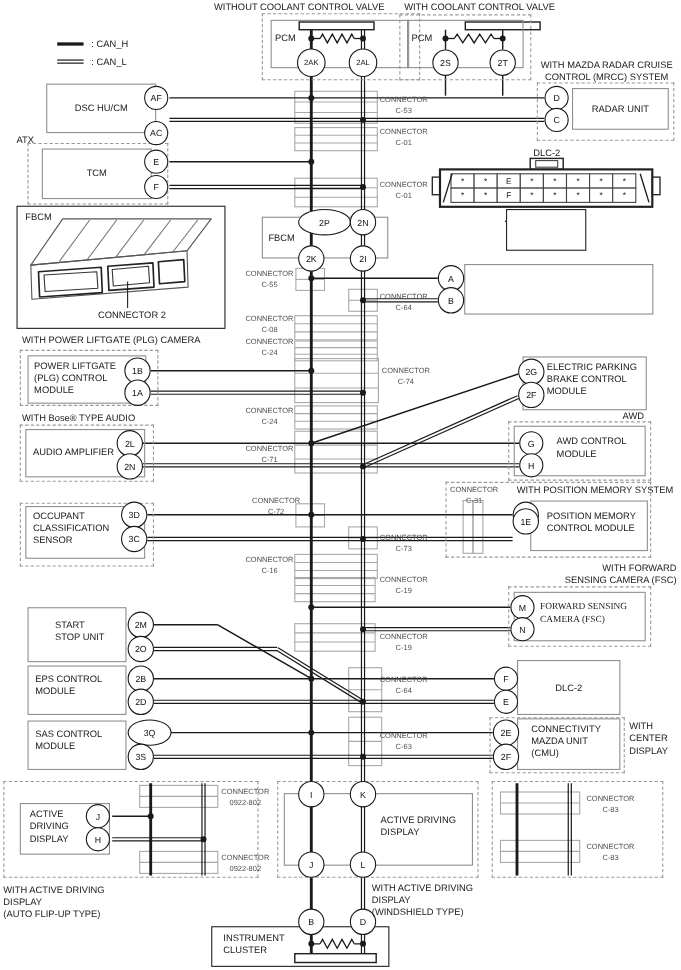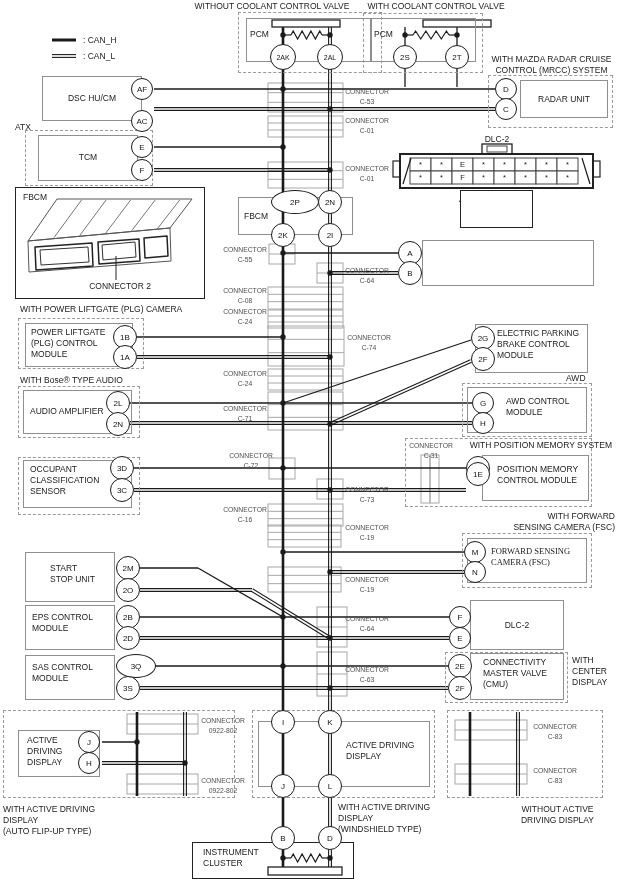--- a/index.html
+++ b/index.html
@@ -278,21 +278,21 @@
     <div class="lbl" style="left: 491px; top: 546px; width: 92px; text-align: left; font-family: Liberation Serif, serif;">FORWARD SENSING
 CAMERA (FSC)</div>
     <div class="lbl" style="left: 50px; top: 563px; width: 60px; text-align: left;">START
 STOP UNIT</div>
     <div class="lbl" style="left: 32px; top: 612px; width: 80px; text-align: left;">EPS CONTROL
 MODULE</div>
     <div class="lbl" style="left: 470px; top: 620px; width: 94px; text-align: center;">DLC-2</div>
     <div class="lbl" style="left: 32px; top: 662px; width: 80px; text-align: left;">SAS CONTROL
 MODULE</div>
     <div class="lbl" style="left: 483px; top: 657px; width: 80px; text-align: left;">CONNECTIVITY
-MASTER VALVE
+MAZDA UNIT
 (CMU)</div>
     <div class="lbl" style="left: 27px; top: 735px; width: 60px; text-align: left;">ACTIVE
 DRIVING
 DISPLAY</div>
     <div class="lbl" style="left: 346px; top: 740px; width: 80px; text-align: left;">ACTIVE DRIVING
 DISPLAY</div>
     <div class="lbl" style="left: 203px; top: 847px; width: 90px; text-align: left;">INSTRUMENT
 CLUSTER</div>
     <div class="lbl" style="left: 70px; top: 281px; width: 100px; text-align: center;">CONNECTOR 2</div>
     <div class="lbl" style="left: 186px; top: 1px; width: 172px; text-align: center;">WITHOUT COOLANT CONTROL VALVE</div>
@@ -308,22 +308,20 @@
 SENSING CAMERA (FSC)</div>
     <div class="lbl" style="left: 572px; top: 655px; width: 46px; text-align: left;">WITH
 CENTER
 DISPLAY</div>
     <div class="lbl" style="left: 3px; top: 804px; width: 135px; text-align: left;">WITH ACTIVE DRIVING
 DISPLAY
 (AUTO FLIP-UP TYPE)</div>
     <div class="lbl" style="left: 338px; top: 802px; width: 135px; text-align: left;">WITH ACTIVE DRIVING
 DISPLAY
 (WINDSHIELD TYPE)</div>
-    <div class="lbl" style="left: 505px; top: 804px; width: 105px; text-align: center;">WITHOUT ACTIVE
-DRIVING DISPLAY</div>
     <div class="lbl" style="left: 83px; top: 35px;">: CAN_H</div>
     <div class="lbl" style="left: 83px; top: 51px;">: CAN_L</div>
     <div class="term" style="left: 270px; top: 44px; width: 26px; height: 26px; font-size: 7px;">2AK</div>
     <div class="term" style="left: 317px; top: 44px; width: 26px; height: 26px; font-size: 7px;">2AL</div>
     <div class="term" style="left: 393px; top: 45px; width: 24px; height: 24px; font-size: 8px;">2S</div>
     <div class="term" style="left: 445px; top: 45px; width: 24px; height: 24px; font-size: 8px;">2T</div>
     <div class="term" style="left: 131px; top: 78px; width: 22px; height: 22px; font-size: 8px;">AF</div>
     <div class="term" style="left: 131px; top: 98px; width: 22px; height: 22px; font-size: 8px; margin-top: 12px;">AC</div>
     <div class="term" style="left: 131px; top: 136px; width: 22px; height: 22px; font-size: 8px;">E</div>
     <div class="term" style="left: 131px; top: 159px; width: 22px; height: 22px; font-size: 8px;">F</div>

